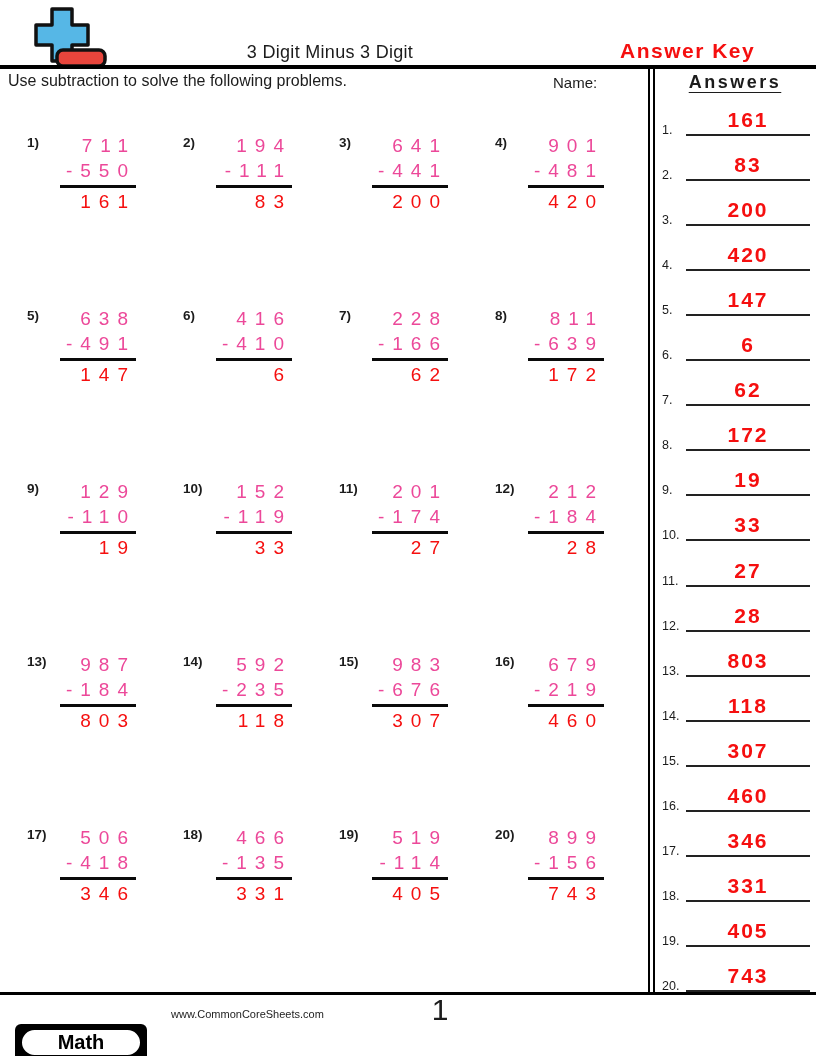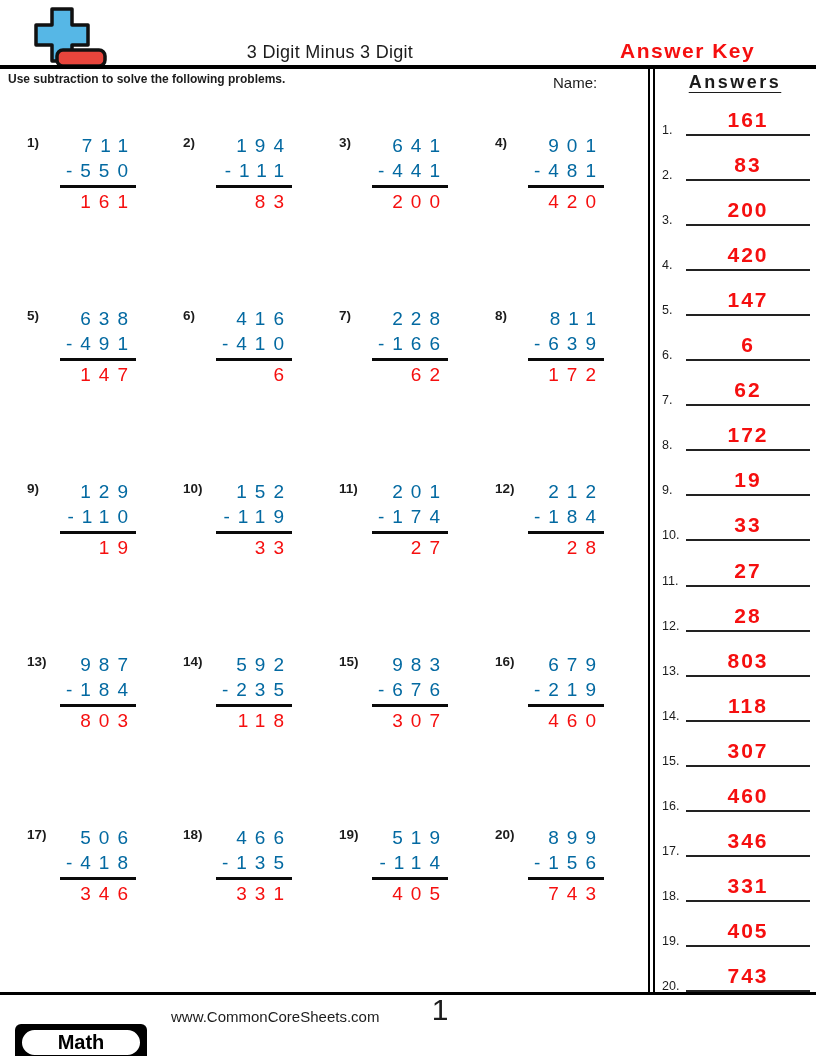--- a/index.html
+++ b/index.html
@@ -9,47 +9,47 @@
     overflow:hidden;
   }
   .abs{position:absolute;}
 
   
   #logo{left:16px;top:5px;}
   #page-title{left:0;top:42px;width:660px;text-align:center;font-size:18px;font-weight:500;letter-spacing:.3px;}
   #name-label{left:553px;top:46px;font-size:15px;margin-top:28px;}
   #name-value{left:620px;top:39px;font-size:21px;font-weight:bold;color:#f50f0f;letter-spacing:1.5px;}
   #header-rule{left:0;top:65px;width:816px;height:4px;background:#000;}
-  #instruction{left:8px;top:72px;font-size:12px;font-weight:bold;}
+  #instruction{left:8px;top:72px;font-size:16px;font-weight:normal;}
 
   
   .vline{top:69px;height:924px;width:2px;background:#000;}
   #vline-a{left:648px;} #vline-b{left:653px;}
   #answers-title{left:656px;top:72px;width:158px;text-align:center;font-size:18px;font-weight:bold;
     letter-spacing:2.5px;text-decoration:underline;text-underline-offset:4px;}
   .ans-item{position:absolute;left:660px;width:152px;height:40px;}
   .ans-num{position:absolute;left:2px;bottom:1px;font-size:12.5px;}
   .ans-line{position:absolute;left:26px;right:2px;bottom:2px;height:2px;background:#222;}
   .ans-val{position:absolute;left:26px;right:2px;bottom:6px;text-align:center;
     color:#f50f0f;font-weight:bold;font-size:21px;letter-spacing:2px;}
 
   
   .problem{position:absolute;width:76px;}
   .plabel{position:absolute;left:-33px;top:2px;font-size:13.5px;font-weight:bold;}
-  .num{text-align:right;font-size:19px;letter-spacing:8px;line-height:25px;white-space:nowrap;color:#0369a1;}
+  .num{text-align:right;font-size:19px;letter-spacing:8px;line-height:25px;white-space:nowrap;color:#ec4899;}
   .rule{height:3px;background:#0a0a0a;margin:2px 0 1px;}
   .panswer{color:#f50f0f;}
 
   
   #footer-rule{left:0;top:992px;width:816px;height:3px;background:#000;}
   #math-badge{left:15px;top:1024px;width:132px;height:37px;background:#000;border-radius:6px;}
   #math-pill{position:absolute;left:5px;top:4px;right:5px;bottom:4px;background:#fff;
     border:2px solid #000;border-radius:15px;display:flex;align-items:center;justify-content:center;
     font-size:20px;font-weight:bold;color:#000;}
-  #website{left:171px;top:1008px;font-size:15px;text-align:center;}
+  #website{left:171px;top:1008px;font-size:11px;text-align:center;}
   #page-number{left:395px;top:993px;width:90px;text-align:center;font-size:30px;}
   #grade-table{left:523px;top:995px;}
   .gt-row{display:flex;height:21px;}
   .gt-row + .gt-row{margin-top:-2px;}
   .gt-label{width:34px;text-align:right;padding-right:3px;font-size:12px;line-height:21px;}
   .gt-cell{box-sizing:border-box;width:25.4px;border:2px solid #000;text-align:center;
     font-size:13px;line-height:16px;background:#fff;}
   .gt-cell + .gt-cell{margin-left:-2px;}
   .gt-cell.hl{background:#cfdff2;}
 </style>

